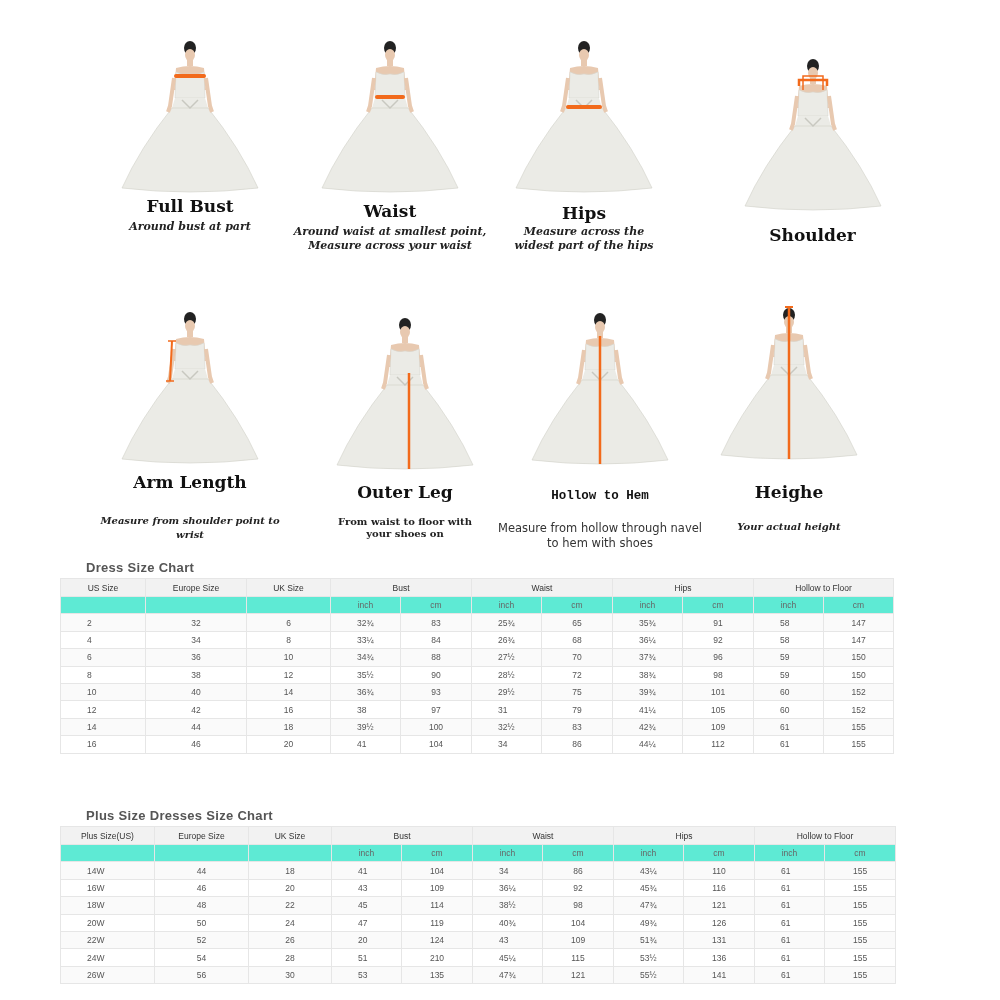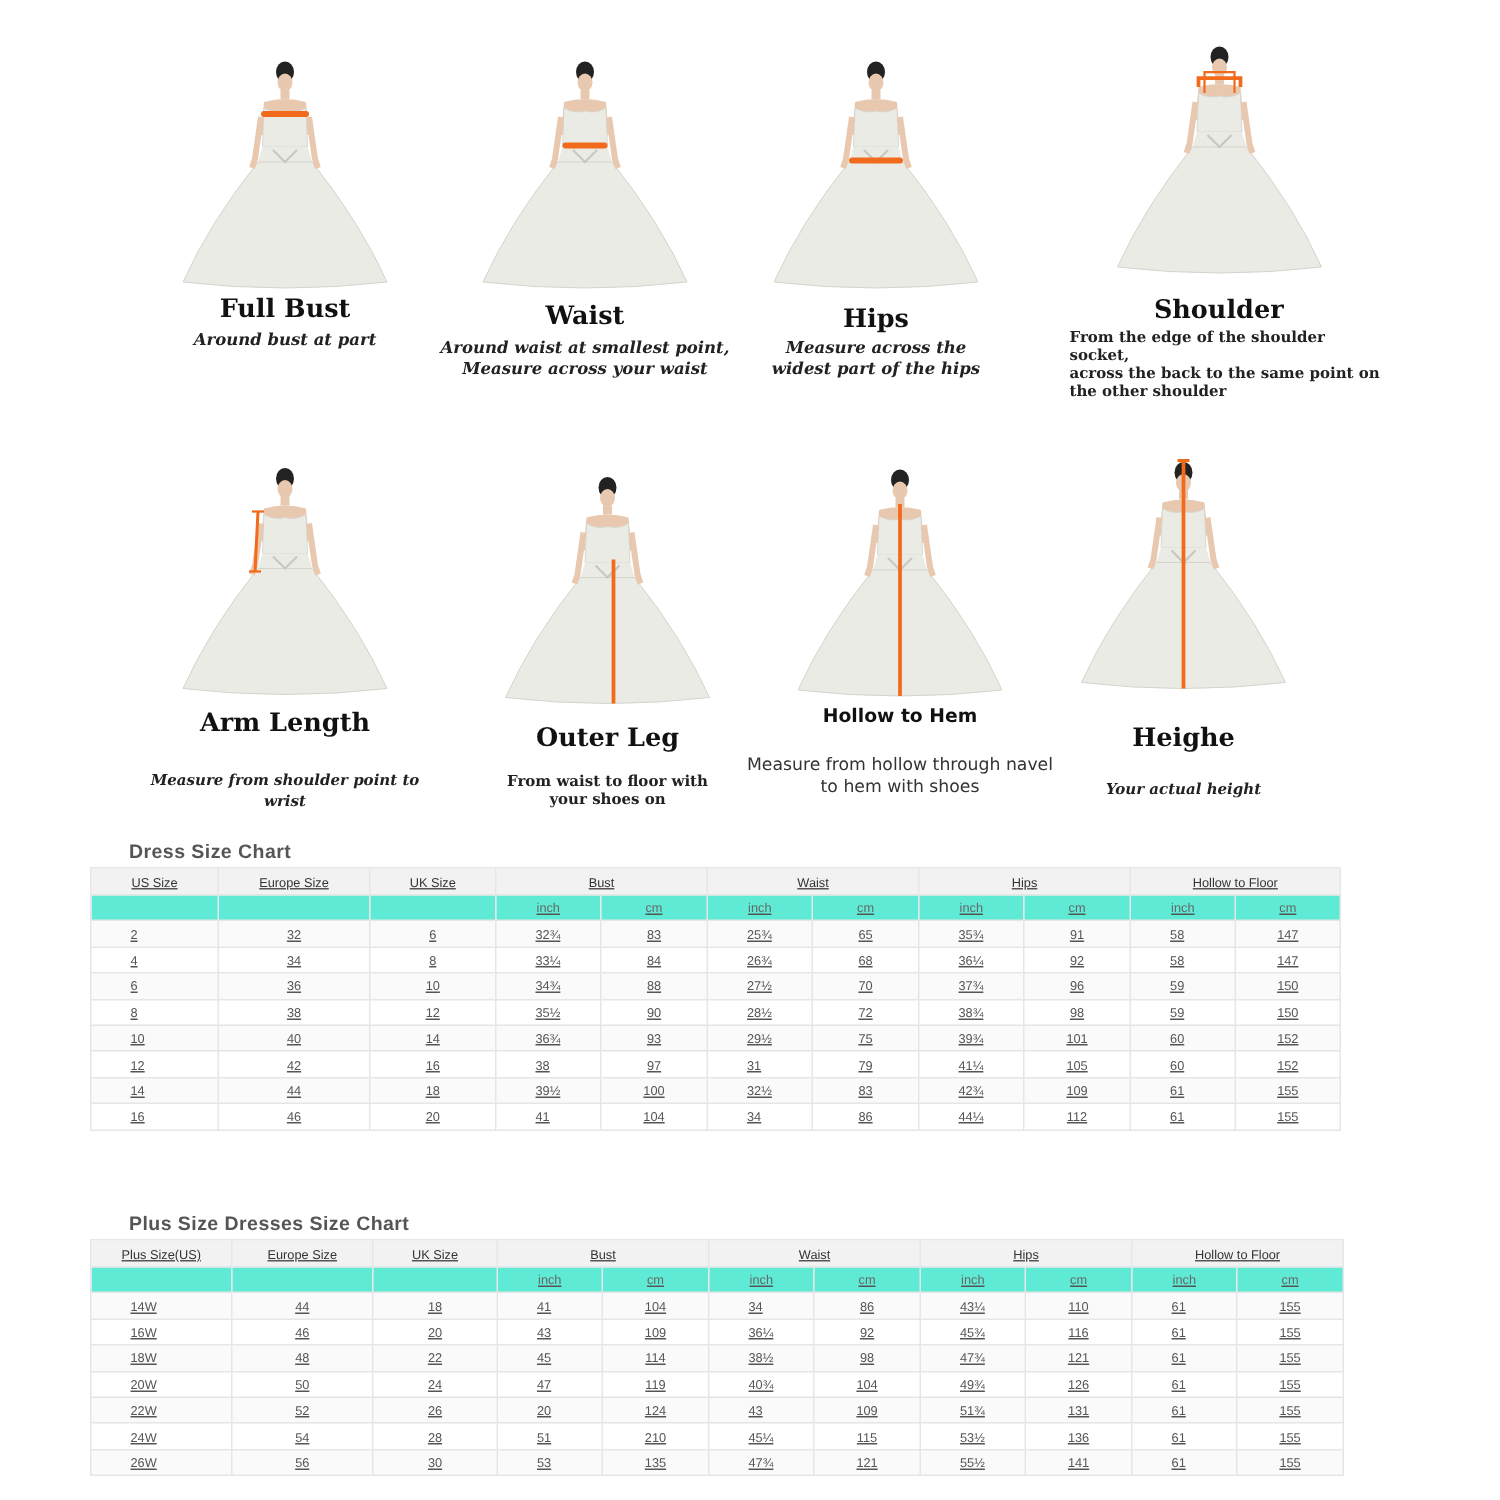--- a/index.html
+++ b/index.html
@@ -8,21 +8,21 @@
 
   .figure { position: absolute; width: 200px; text-align: center; }
   .figure svg { display: block; margin: 0 auto; }
   .fig-title { font-family: "DejaVu Serif", serif; font-weight: bold; font-size: 17px; color: #111; white-space: nowrap; }
   .fig-desc { font-family: "DejaVu Serif", serif; font-style: italic; font-weight: bold; font-size: 11px; line-height: 14px; color: #222; }
   .fig-desc.plain { font-style: normal; font-size: 10px; line-height: 12px; text-align: left; }
   .fig-desc.sans { font-family: "DejaVu Sans", sans-serif; font-style: normal; font-weight: normal; font-size: 11.5px; line-height: 15px; color: #333; }
   .fig-title.sans { font-family: "DejaVu Sans", sans-serif; font-size: 12.5px; }
 
   .chart-title { position: absolute; font-family: "Liberation Sans", sans-serif; font-weight: bold; font-size: 13px; color: #555; letter-spacing: 0.3px; padding-left: 26px; }
-  table.size { position: absolute; border-collapse: collapse; font-family: "Liberation Sans", sans-serif; font-size: 8.5px; color: #555; table-layout: fixed; text-decoration: underline; }
+  table.size { position: absolute; border-collapse: collapse; font-family: "Liberation Sans", sans-serif; font-size: 8.5px; color: #555; table-layout: fixed; }
   table.size td { border: 1px solid #e6e6e6; text-align: center; height: 17.4px; padding: 0; white-space: nowrap; }
   table.size tr.hdr td { background: #f2f2f2; color: #333; font-weight: normal; height: 18px; }
   table.size tr.sub td { background: #5eead4; color: #666; }
   table.size tr.row:nth-child(odd) td { background: #fafafa; }
   table.size td.l { text-align: left; padding-left: 26px; }
 </style>
 </head>
 <body>
 
 <div class="figure" style="left:90px; top:38px;">
@@ -84,43 +84,38 @@
         <rect x="82" y="67" width="36" height="4" rx="2" fill="#f26a1b"></rect>
       </g>
     </svg>
   <div class="fig-title" style="margin-top:10px;">Hips</div>
   <div class="fig-desc" style="margin-top:2px;">
     <div>Measure across the</div>
       <div>widest part of the hips</div>
   </div>
 </div>
 
-<div class="figure" style="left:705px; top:28px; width:215px;">
+<div class="figure" style="left:705px; top:56px; width:215px;">
   <svg width="200" height="155" viewBox="0 0 200 155">
       <g class="dress">
   <ellipse cx="100" cy="10" rx="6" ry="7" fill="#222"></ellipse>
   <ellipse cx="100" cy="17" rx="5" ry="6" fill="#e8c9b0"></ellipse>
   <rect x="97" y="22" width="6" height="6" fill="#e8c9b0"></rect>
   <path d="M86 30 Q100 26 114 30 L116 52 L84 52 Z" fill="#e8c9b0"></path>
   <path d="M86 34 Q93 38 100 36 Q107 38 114 34 L115 60 L85 60 Z" fill="#ebebe6" stroke="#d6d6d0" stroke-width="0.6"></path>
   <path d="M85 60 L115 60 L118 70 L82 70 Z" fill="#ebebe6"></path>
   <path d="M82 70 L118 70 Q150 110 168 150 Q100 158 32 150 Q50 110 82 70 Z" fill="#ebebe6" stroke="#d0d0c8" stroke-width="0.6"></path>
   <path d="M84 40 L80 68 L78 74" stroke="#e8c9b0" stroke-width="4" fill="none"></path>
   <path d="M116 40 L120 68 L122 74" stroke="#e8c9b0" stroke-width="4" fill="none"></path>
   <path d="M92 62 L100 70 L108 62" stroke="#c8c8c0" stroke-width="1.5" fill="none"></path>
         <path d="M86 30 L86 24 L114 24 L114 30" stroke="#f26a1b" stroke-width="2.5" fill="none"></path>
         <path d="M90 34 L90 20 L110 20 L110 34" stroke="#f26a1b" stroke-width="1.5" fill="none"></path>
       </g>
     </svg>
   <div class="fig-title" style="margin-top:14px;">Shoulder</div>
-  <div class="fig-desc plain" style="margin-top:3px; padding-left:8px;">
-    <div>From the edge of the shoulder socket,</div>
-      <div>across the back to the same point on</div>
-      <div>the other shoulder</div>
-  </div>
 </div>
 
 <div class="figure" style="left:90px; top:309px;">
   <svg width="200" height="155" viewBox="0 0 200 155">
       <g class="dress">
   <ellipse cx="100" cy="10" rx="6" ry="7" fill="#222"></ellipse>
   <ellipse cx="100" cy="17" rx="5" ry="6" fill="#e8c9b0"></ellipse>
   <rect x="97" y="22" width="6" height="6" fill="#e8c9b0"></rect>
   <path d="M86 30 Q100 26 114 30 L116 52 L84 52 Z" fill="#e8c9b0"></path>
   <path d="M86 34 Q93 38 100 36 Q107 38 114 34 L115 60 L85 60 Z" fill="#ebebe6" stroke="#d6d6d0" stroke-width="0.6"></path>
@@ -170,21 +165,21 @@
   <path d="M86 30 Q100 26 114 30 L116 52 L84 52 Z" fill="#e8c9b0"></path>
   <path d="M86 34 Q93 38 100 36 Q107 38 114 34 L115 60 L85 60 Z" fill="#ebebe6" stroke="#d6d6d0" stroke-width="0.6"></path>
   <path d="M85 60 L115 60 L118 70 L82 70 Z" fill="#ebebe6"></path>
   <path d="M82 70 L118 70 Q150 110 168 150 Q100 158 32 150 Q50 110 82 70 Z" fill="#ebebe6" stroke="#d0d0c8" stroke-width="0.6"></path>
   <path d="M84 40 L80 68 L78 74" stroke="#e8c9b0" stroke-width="4" fill="none"></path>
   <path d="M116 40 L120 68 L122 74" stroke="#e8c9b0" stroke-width="4" fill="none"></path>
   <path d="M92 62 L100 70 L108 62" stroke="#c8c8c0" stroke-width="1.5" fill="none"></path>
         <line x1="100" y1="26" x2="100" y2="154" stroke="#f26a1b" stroke-width="2.5"></line>
       </g>
     </svg>
-  <div class="fig-title sans" style="margin-top:4px;">Hollow to Hem</div>
+  <div class="fig-title sans" style="margin-top:24px;font-family:Liberation Mono, monospace;">Hollow to Hem</div>
   <div class="fig-desc sans" style="margin-top:18px;">
     <div>Measure from hollow through navel</div>
       <div>to hem with shoes</div>
   </div>
 </div>
 
 <div class="figure" style="left:689px; top:305px;">
   <svg width="200" height="155" viewBox="0 0 200 155">
       <g class="dress">
   <ellipse cx="100" cy="10" rx="6" ry="7" fill="#222"></ellipse>

